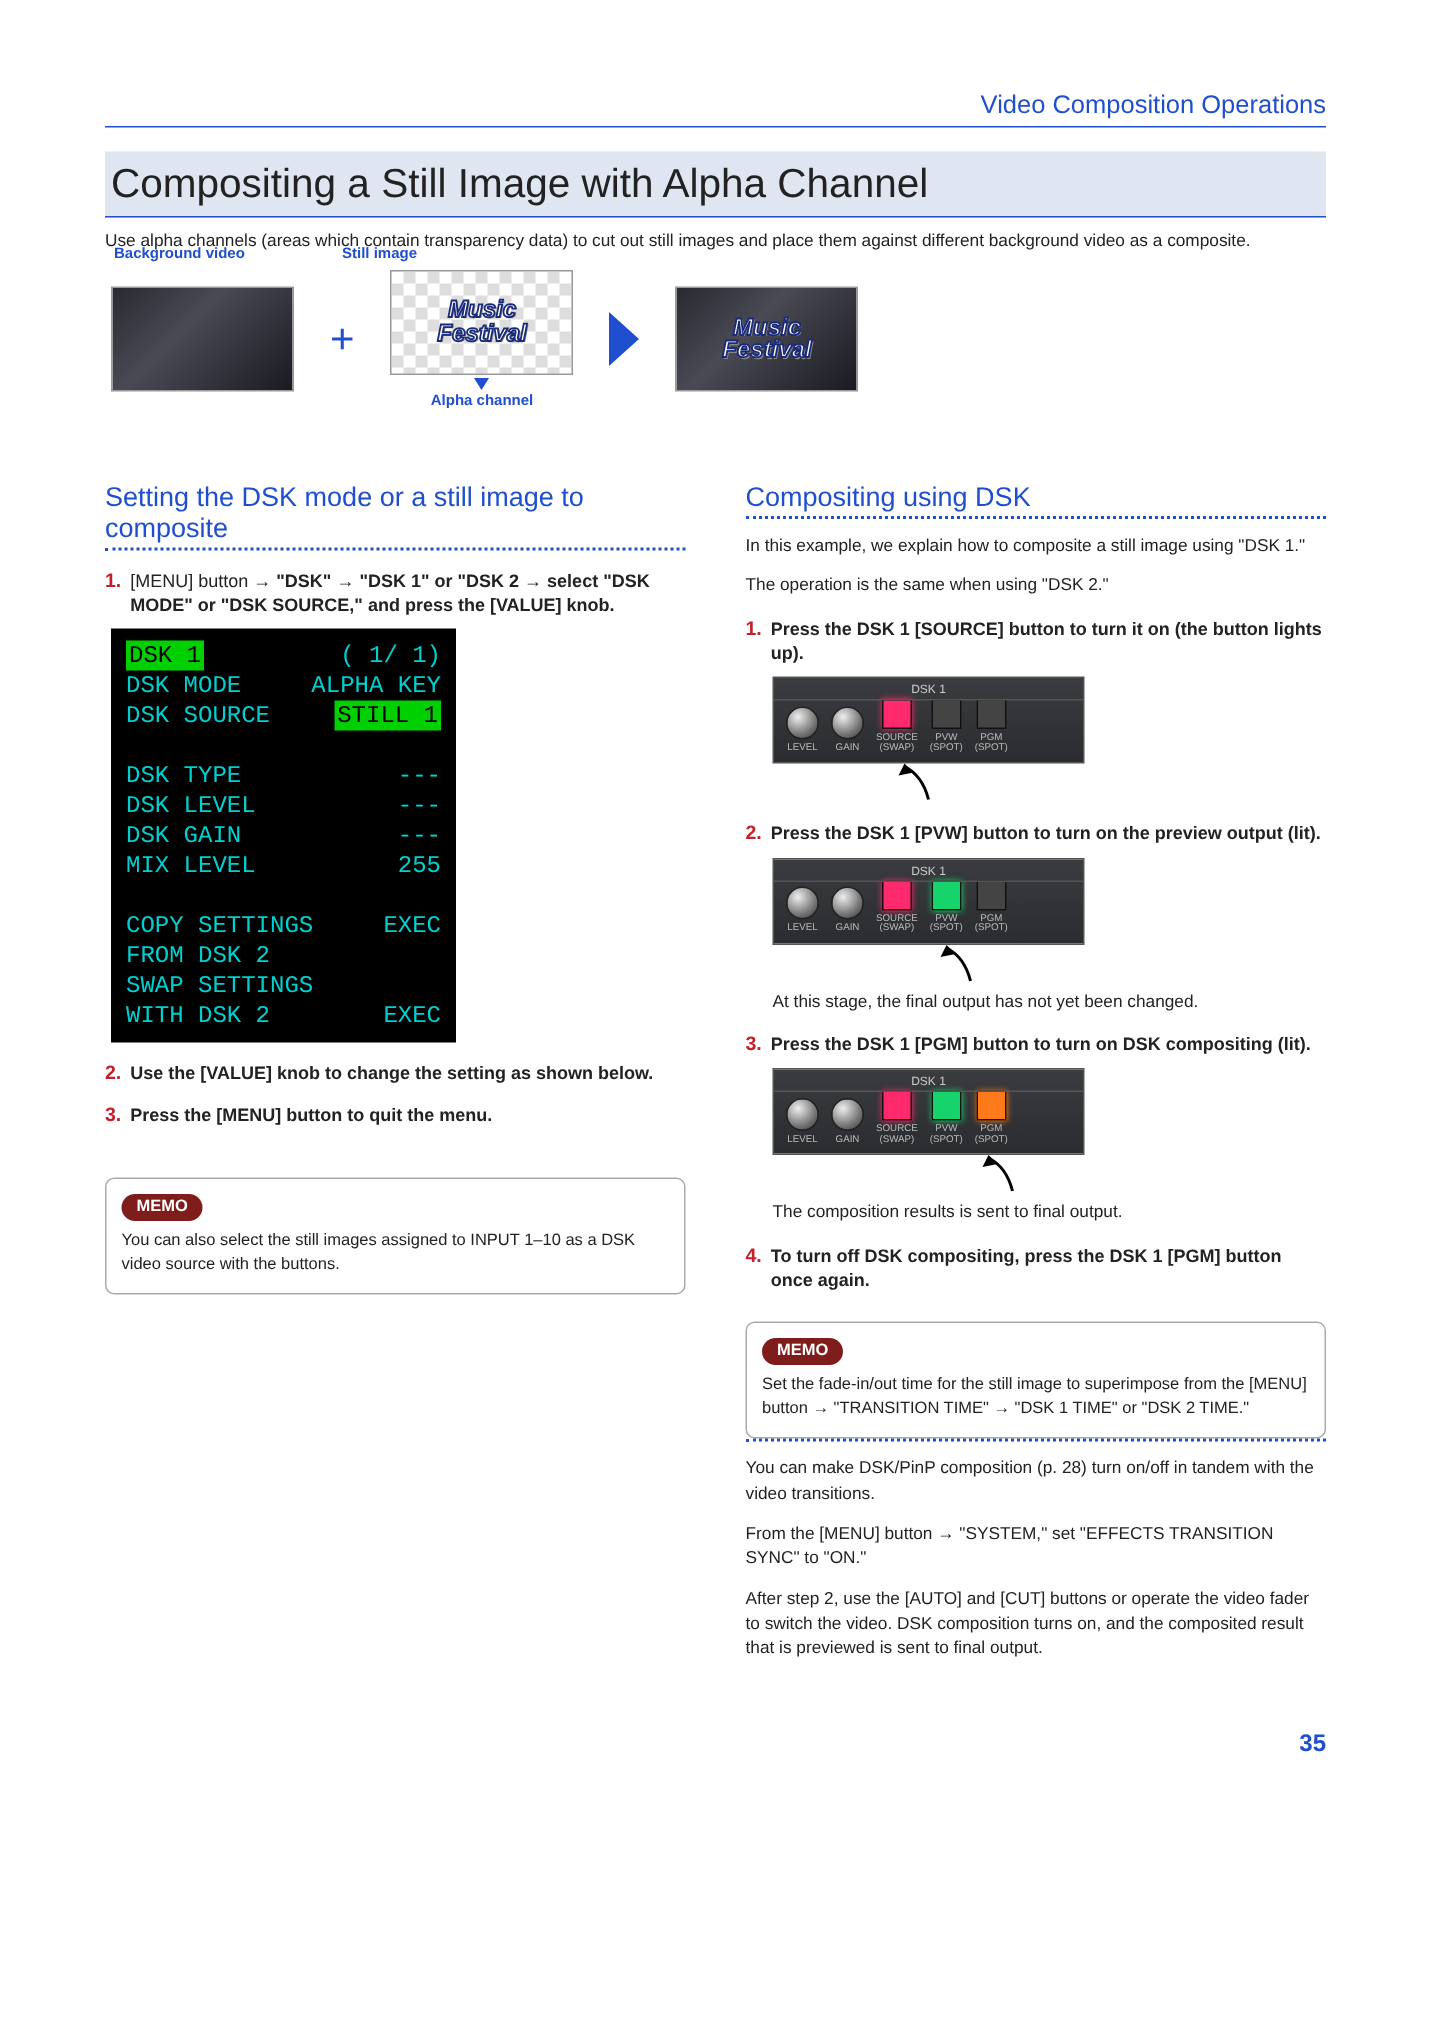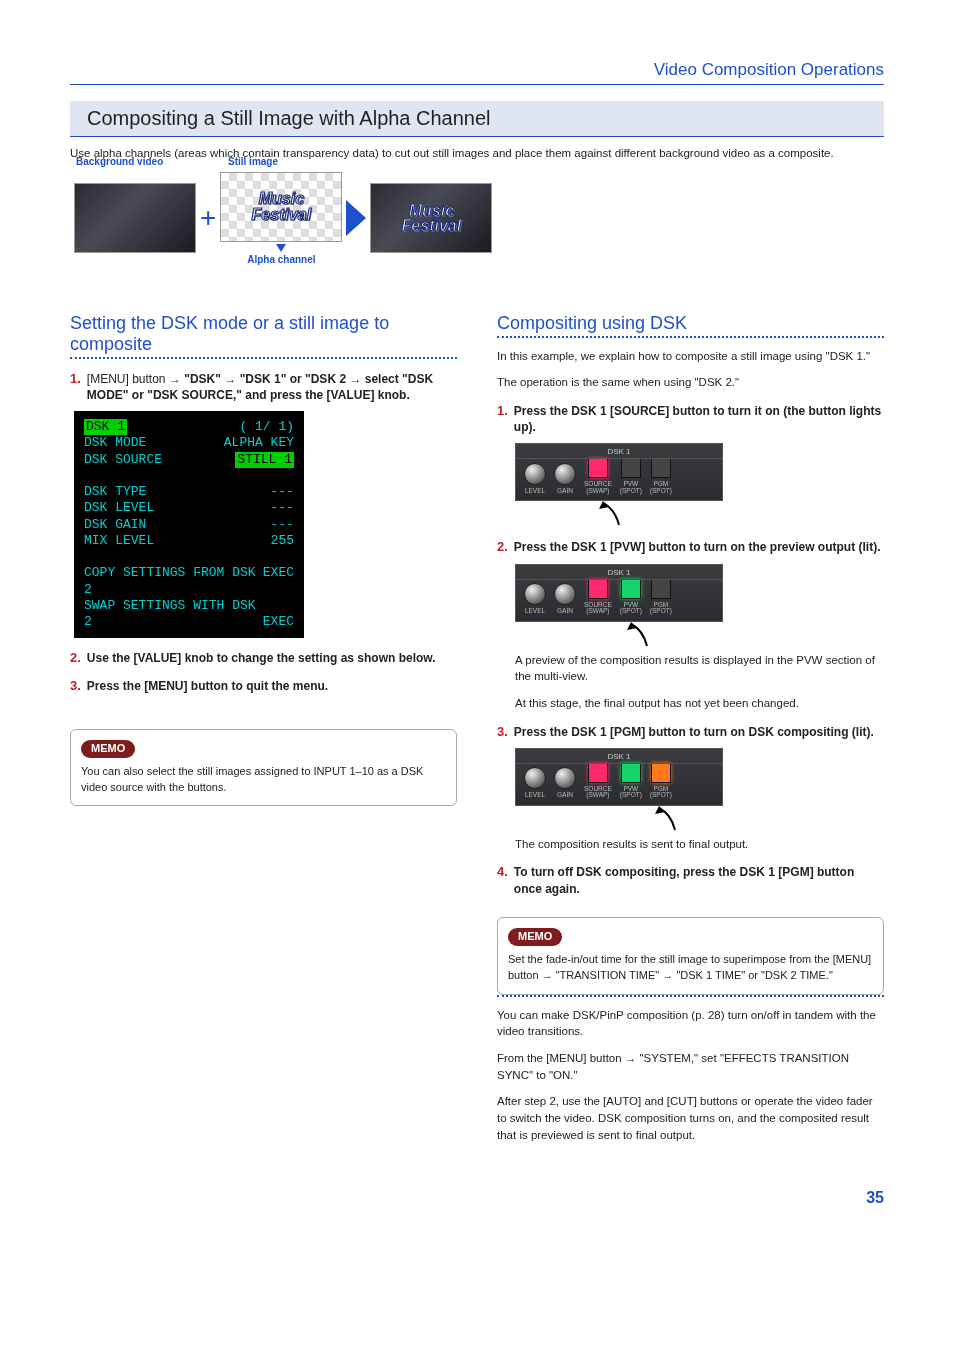--- a/index.html
+++ b/index.html
@@ -16,24 +16,24 @@
     color: #1f4fcf;
     font-size: 17px;
     text-align: right;
     border-bottom: 1px solid #1f4fcf;
     padding-bottom: 4px;
     margin-bottom: 16px;
   }
   .main-heading {
     background: #dfe6f1;
     border-bottom: 1px solid #1f4fcf;
-    font-size: 20px;
+    font-size: 27px;
     font-weight: 400;
     color: #222;
-    padding: 6px 17px;
+    padding: 6px 4px;
     margin: 0 0 8px 0;
   }
   .intro, p { font-size: 11.5px; line-height: 1.45; margin: 4px 0 10px 0; }
   .columns { display: flex; gap: 40px; }
   .col { flex: 1; min-width: 0; }
   .sub-heading {
     color: #1f4fcf;
     font-size: 18px;
     font-weight: 400;
     margin: 18px 0 2px 0;
@@ -46,21 +46,21 @@
   .step { display: flex; gap: 6px; margin: 12px 0 4px 0; }
   .step-num { color: #c3202b; font-weight: 700; font-size: 13px; flex: 0 0 auto; }
   .step-text { font-size: 12px; font-weight: 700; line-height: 1.35; }
   .step-text .light { font-weight: 400; }
   .arrow { font-family: inherit; }
   .indent { margin-left: 18px; }
   .menubox {
     background: #000;
     color: #fff;
     font-family: "Courier New", monospace;
-    font-size: 13px;
+    font-size: 16px;
     padding: 8px 10px;
     width: 210px;
     line-height: 1.25;
     margin: 8px 0 8px 4px;
   }
   .menubox .hl { background: #00d000; color: #000; padding: 0 2px; }
   .menubox .cy { color: #00d0d0; }
   table.settings {
     border-collapse: collapse;
     width: 100%;
@@ -92,21 +92,21 @@
     display: inline-block;
     background: #7f1d1d;
     color: #fff;
     border-radius: 10px;
     padding: 1px 10px;
     font-size: 11px;
     font-weight: 700;
     margin-bottom: 6px;
   }
   
-  .illus-row { display: flex; align-items: center; gap: 4px; margin: 8px 0 30px 0; position: relative;}
+  .illus-row { display: flex; align-items: center; gap: 24px; margin: 8px 0 30px 0; position: relative;}
   .illus-label { font-size: 10px; font-weight: 700; color: #1f4fcf; position: absolute; }
   .thumb {
     width: 120px; height: 68px; border: 1px solid #999; background: #bbb;
     position: relative; overflow: hidden;
   }
   .thumb.bg { background: linear-gradient(135deg,#2a2a32 0%, #4a4a55 40%, #1a1a22 100%); }
   .thumb.checker {
     background:
       repeating-conic-gradient(#ddd 0% 25%, #fff 0% 50%) 0 0/16px 16px;
   }
@@ -347,21 +347,20 @@
           <div class="btn"></div>
           <div class="hw-lbl"><span>PGM</span><br><span>(SPOT)</span></div>
         </div>
     </div>
     <div class="point-arrow" style="left:128px;">
       <svg width="30" height="26">
           <path d="M6 0 Q18 6 22 22" stroke="#000" stroke-width="2" fill="none"></path>
           <path d="M2 6 L6 -2 L12 4 Z" fill="#000"></path>
         </svg>
     </div>
-    <p class="indent">A preview of the composition results is displayed in the PVW section of the multi-view.</p>
     <p class="indent">At this stage, the final output has not yet been changed.</p>
 
     <div class="step">
       <div class="step-num">3.</div>
       <div class="step-text">Press the DSK 1 [PGM] button to turn on DSK compositing (lit).</div>
     </div>
     <div class="hw" data-title="DSK 1">
       <div class="hw-cell">
           <div class="knob"></div>
           <div class="hw-lbl">LEVEL</div>

